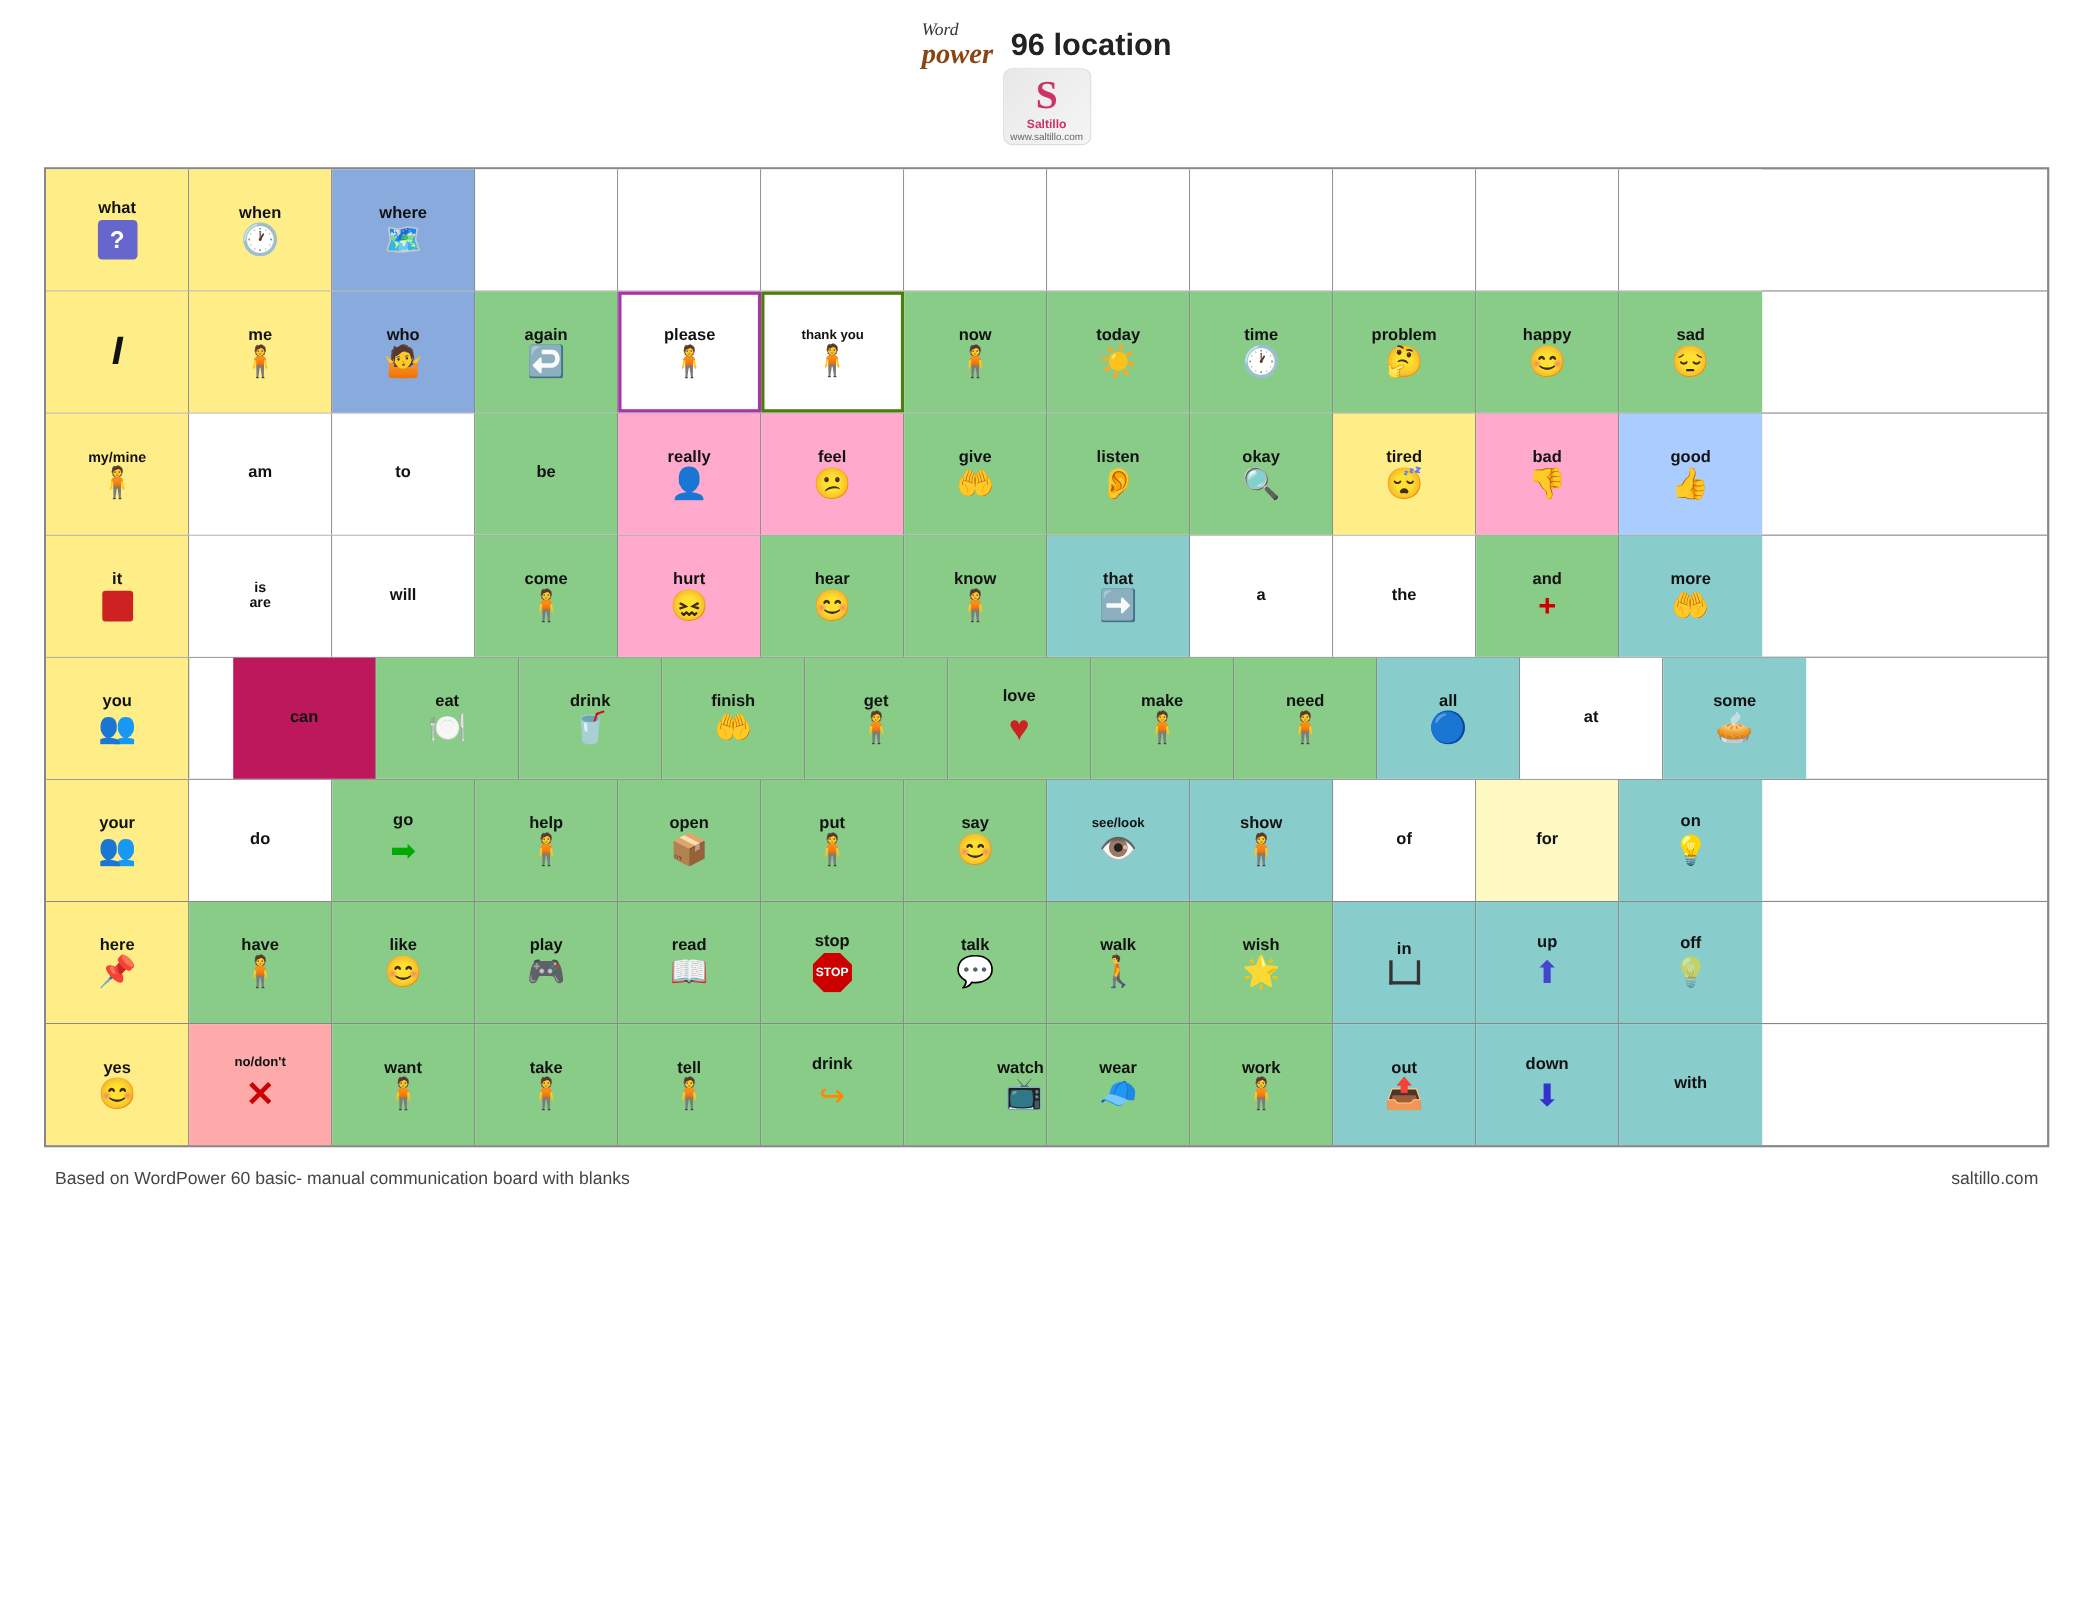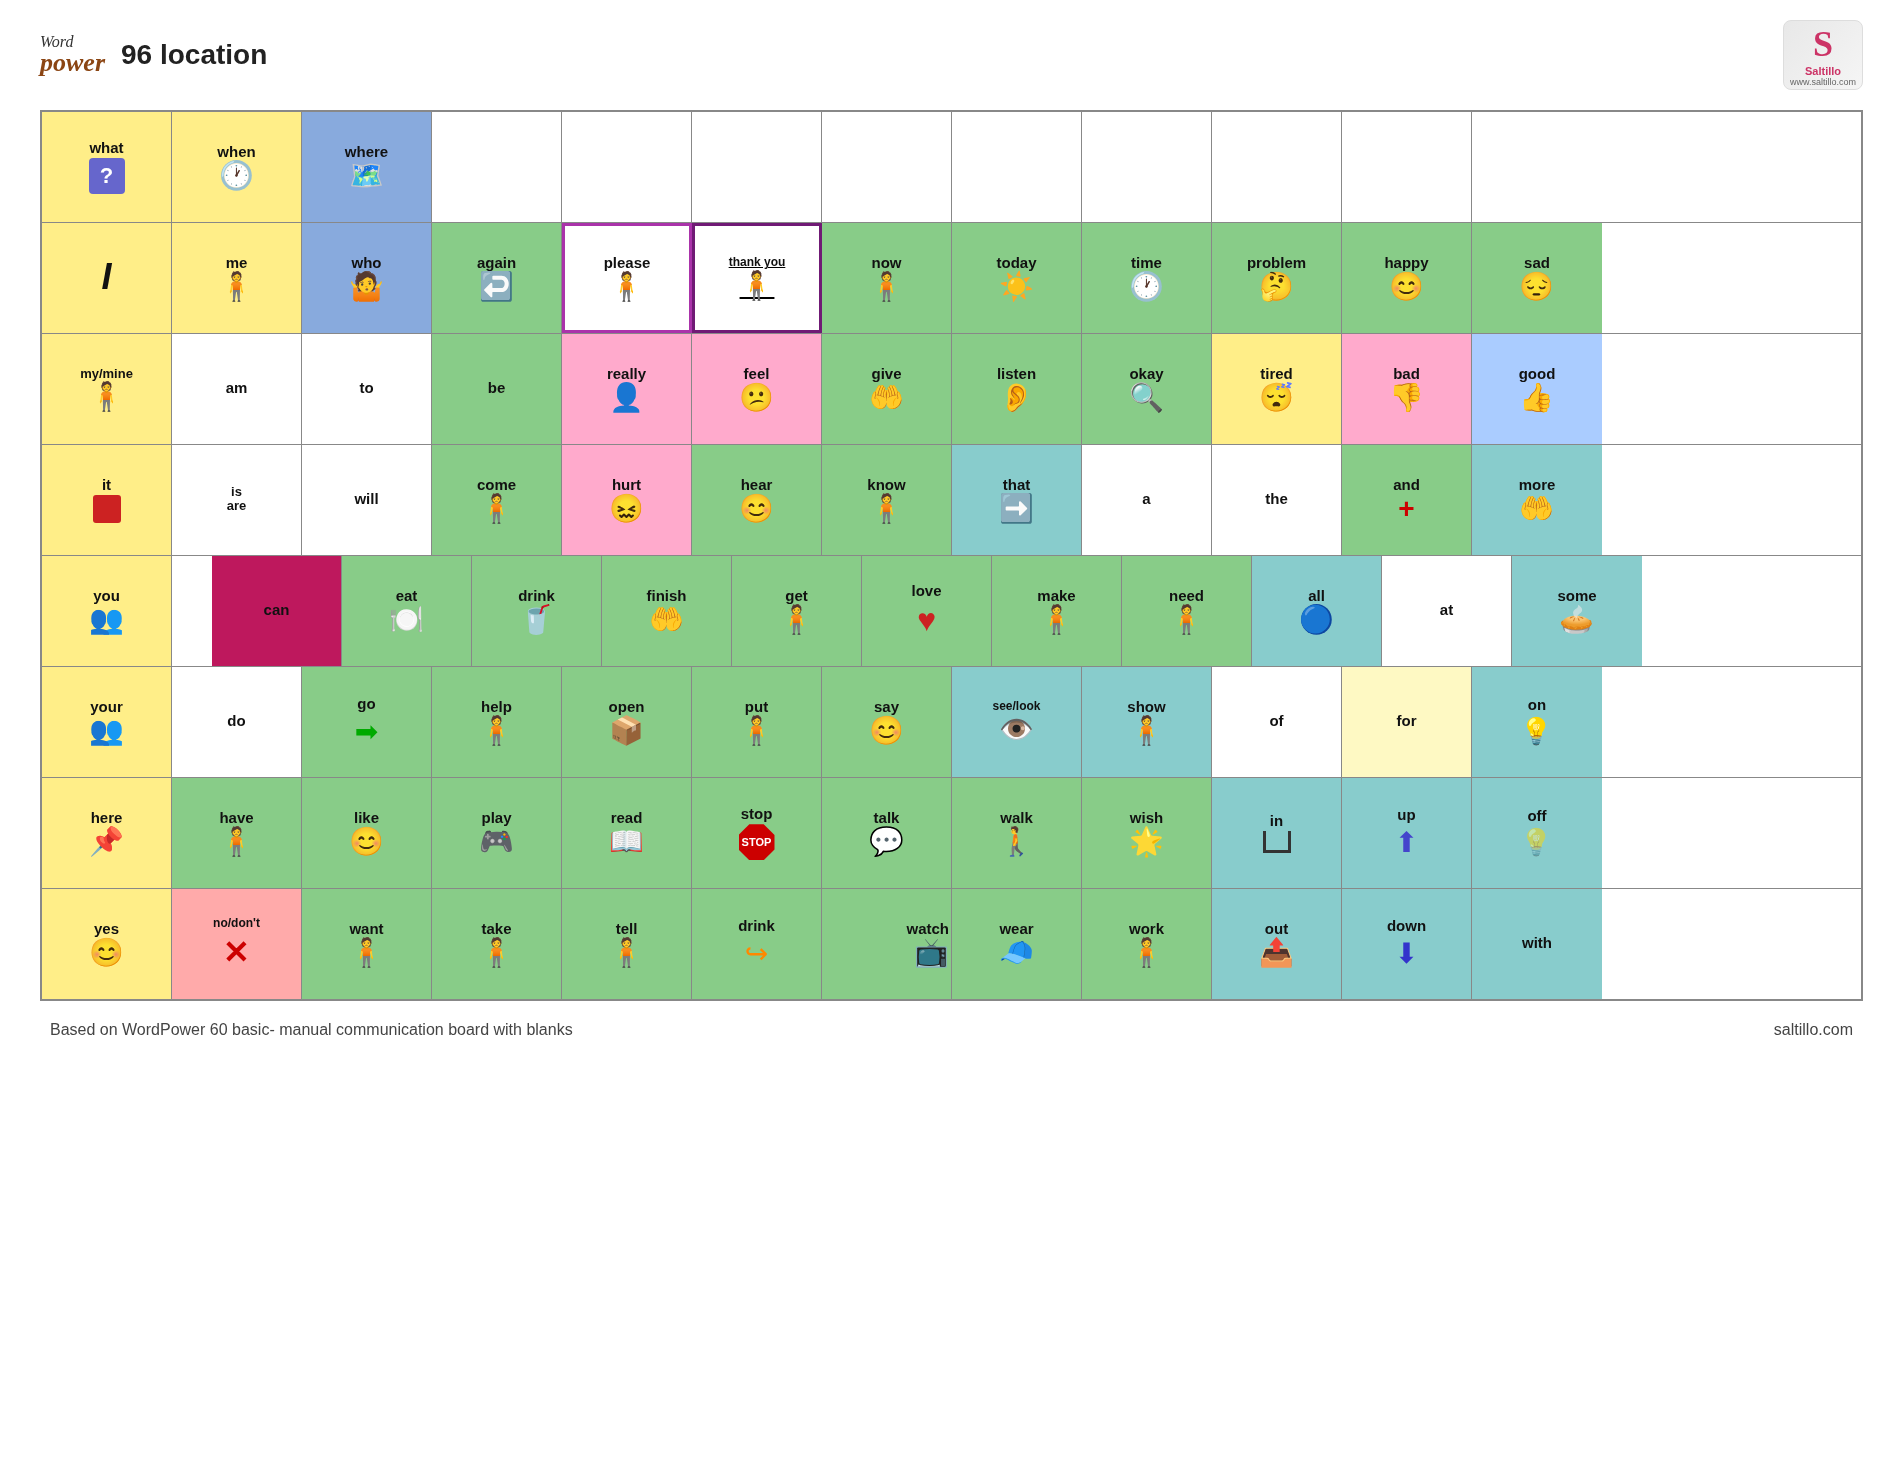--- a/index.html
+++ b/index.html
@@ -14,20 +14,21 @@
     }
     .page-wrapper {
       width: 1903px;
       padding: 20px 40px 30px 40px;
     }
     .header {
       display: flex;
       align-items: center;
       justify-content: space-between;
       margin-bottom: 20px;
+      flex-direction: column;
     }
     .header-left {
       display: flex;
       align-items: center;
       gap: 16px;
     }
     .wordpower-logo {
       display: flex;
       flex-direction: column;
       line-height: 1;
@@ -211,21 +212,21 @@
         <span class="cell-icon">🤷</span>
       </div>
       <div class="cell" style="background:#88CC88;">
         <span class="cell-label">again</span>
         <span class="cell-icon">↩️</span>
       </div>
       <div class="cell" style="background:#fff; border: 3px solid #AA33AA;">
         <span class="cell-label">please</span>
         <span class="cell-icon">🧍</span>
       </div>
-      <div class="cell" style="background:#fff; border: 3px solid #701a75; text-decoration: underline;">
+      <div class="cell" style="background:#fff; border: 3px solid #4d7c0f;">
         <span class="cell-label" style="font-size:12px;">thank you</span>
         <span class="cell-icon">🧍</span>
       </div>
       <div class="cell" style="background:#88CC88;">
         <span class="cell-label">now</span>
         <span class="cell-icon">🧍</span>
       </div>
       <div class="cell" style="background:#88CC88;">
         <span class="cell-label">today</span>
         <span class="cell-icon">☀️</span>

